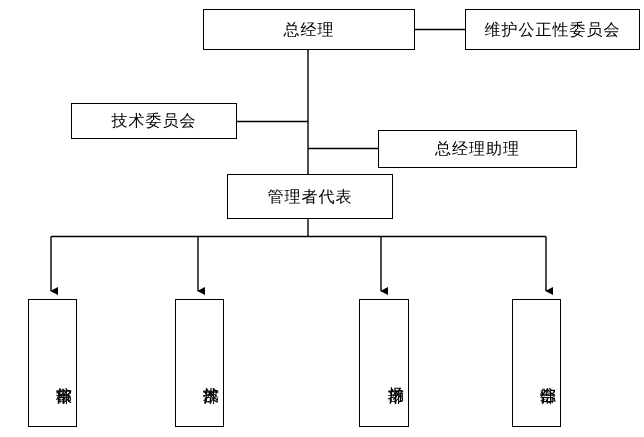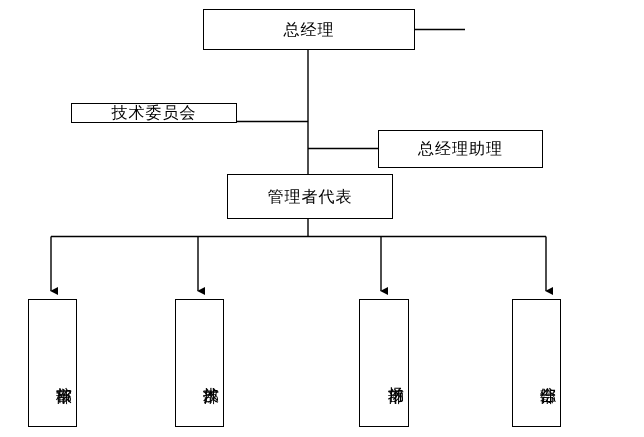--- a/index.html
+++ b/index.html
@@ -79,26 +79,29 @@
     <line x1="51" y1="236.5" x2="51" y2="291" stroke="#000000" stroke-width="1.4" marker-end="url(#arrowhead)"></line>
     <line x1="198" y1="236.5" x2="198" y2="291" stroke="#000000" stroke-width="1.4" marker-end="url(#arrowhead)"></line>
     <line x1="381" y1="236.5" x2="381" y2="291" stroke="#000000" stroke-width="1.4" marker-end="url(#arrowhead)"></line>
     <line x1="546" y1="236.5" x2="546" y2="291" stroke="#000000" stroke-width="1.4" marker-end="url(#arrowhead)"></line>
   </svg>
 
   <div class="node node-h" style="left:203px; top:9px; width:212px; height:41px;align-items:center;">
     <span>总经理</span>
   </div>
 
+  <div class="node node-h" style="left:465px; top:9px; width:175px; height:41px;">
+    <span>维护公正性委员会</span>
+  </div>
 
-  <div class="node node-h" style="left:71px; top:103px; width:166px; height:20px;">
+  <div class="node node-h" style="left:71px; top:103px; width:166px; height:36px;">
     <span>技术委员会</span>
   </div>
 
-  <div class="node node-h" style="left:378px; top:130px; width:165px; height:38px;">
+  <div class="node node-h" style="left:378px; top:130px; width:199px; height:38px;">
     <span>总经理助理</span>
   </div>
 
   <div class="node node-h" style="left:227px; top:174px; width:166px; height:45px;">
     <span>管理者代表</span>
   </div>
 
   <div class="node node-v" style="left:28px; top:299px; width:49px; height:128px;">
     <span class="vtext">审核部</span>
   </div>

